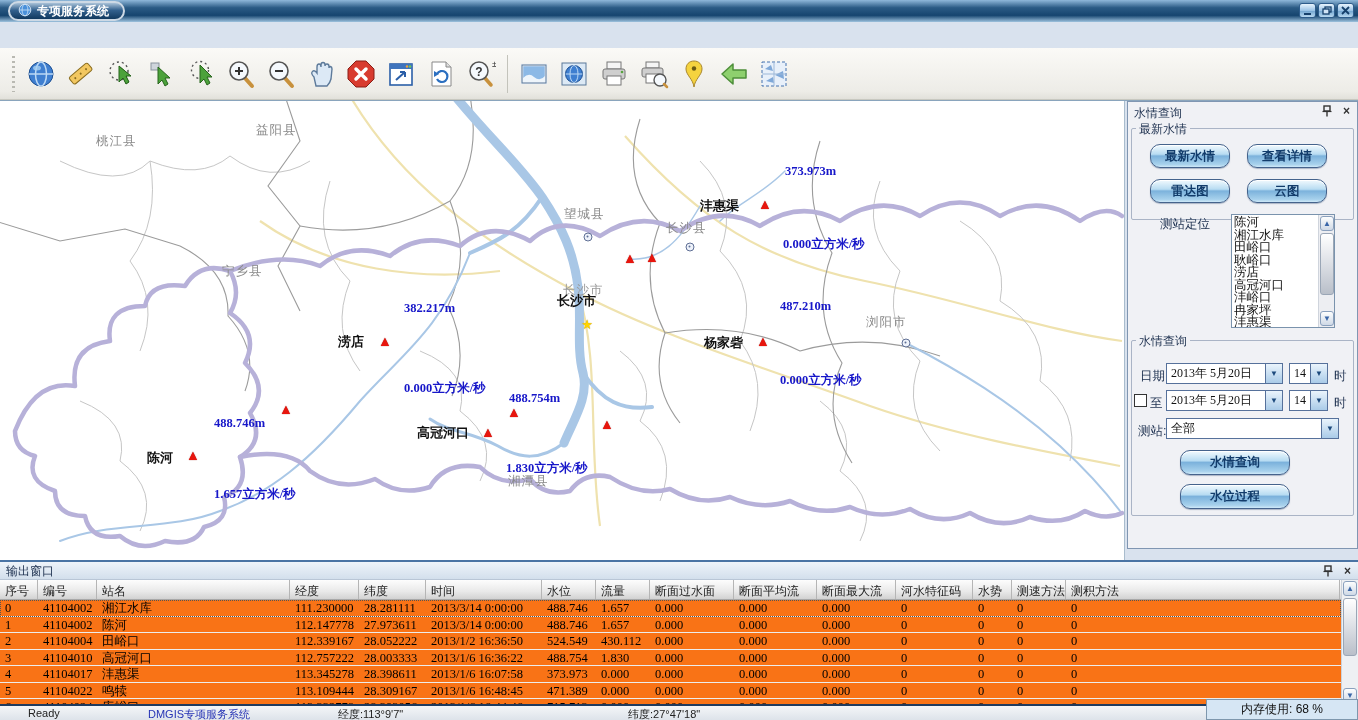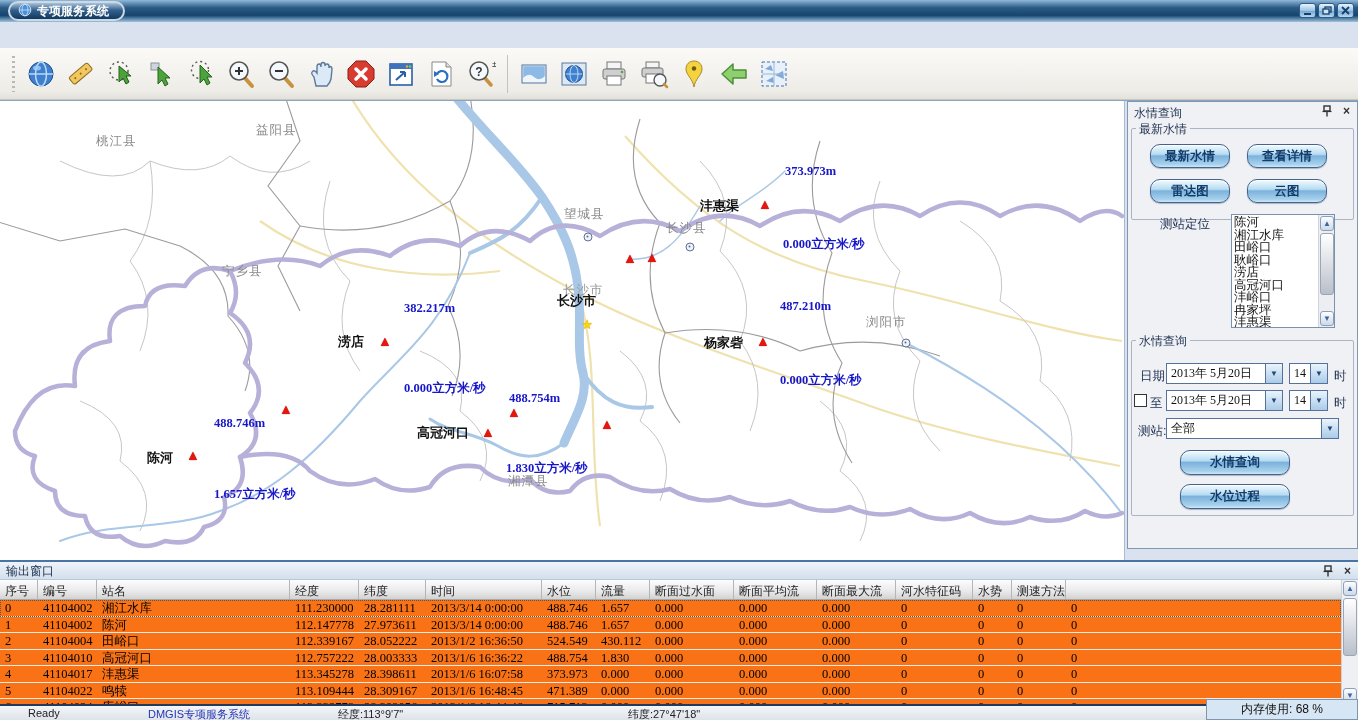--- a/index.html
+++ b/index.html
@@ -477,20 +477,21 @@
           <div class="th" style="width: 67px;">纬度</div>
           <div class="th" style="width: 116px;">时间</div>
           <div class="th" style="width: 54px;">水位</div>
           <div class="th" style="width: 54px;">流量</div>
           <div class="th" style="width: 84px;">断面过水面</div>
           <div class="th" style="width: 83px;">断面平均流</div>
           <div class="th" style="width: 79px;">断面最大流</div>
           <div class="th" style="width: 77px;">河水特征码</div>
           <div class="th" style="width: 39px;">水势</div>
           <div class="th" style="width: 54px;">测速方法</div>
+          <div class="th" style="width: 274px;">测积方法</div>
         </div>
       <div class="tbody" id="tbody">
           <div class="row focused">
             <div class="td" style="width: 38px;">0</div>
             <div class="td" style="width: 59px;">41104002</div>
             <div class="td" style="width: 193px;">湘江水库</div>
             <div class="td" style="width: 69px;">111.230000</div>
             <div class="td" style="width: 67px;">28.281111</div>
             <div class="td" style="width: 116px;">2013/3/14 0:00:00</div>
             <div class="td" style="width: 54px;">488.746</div>

